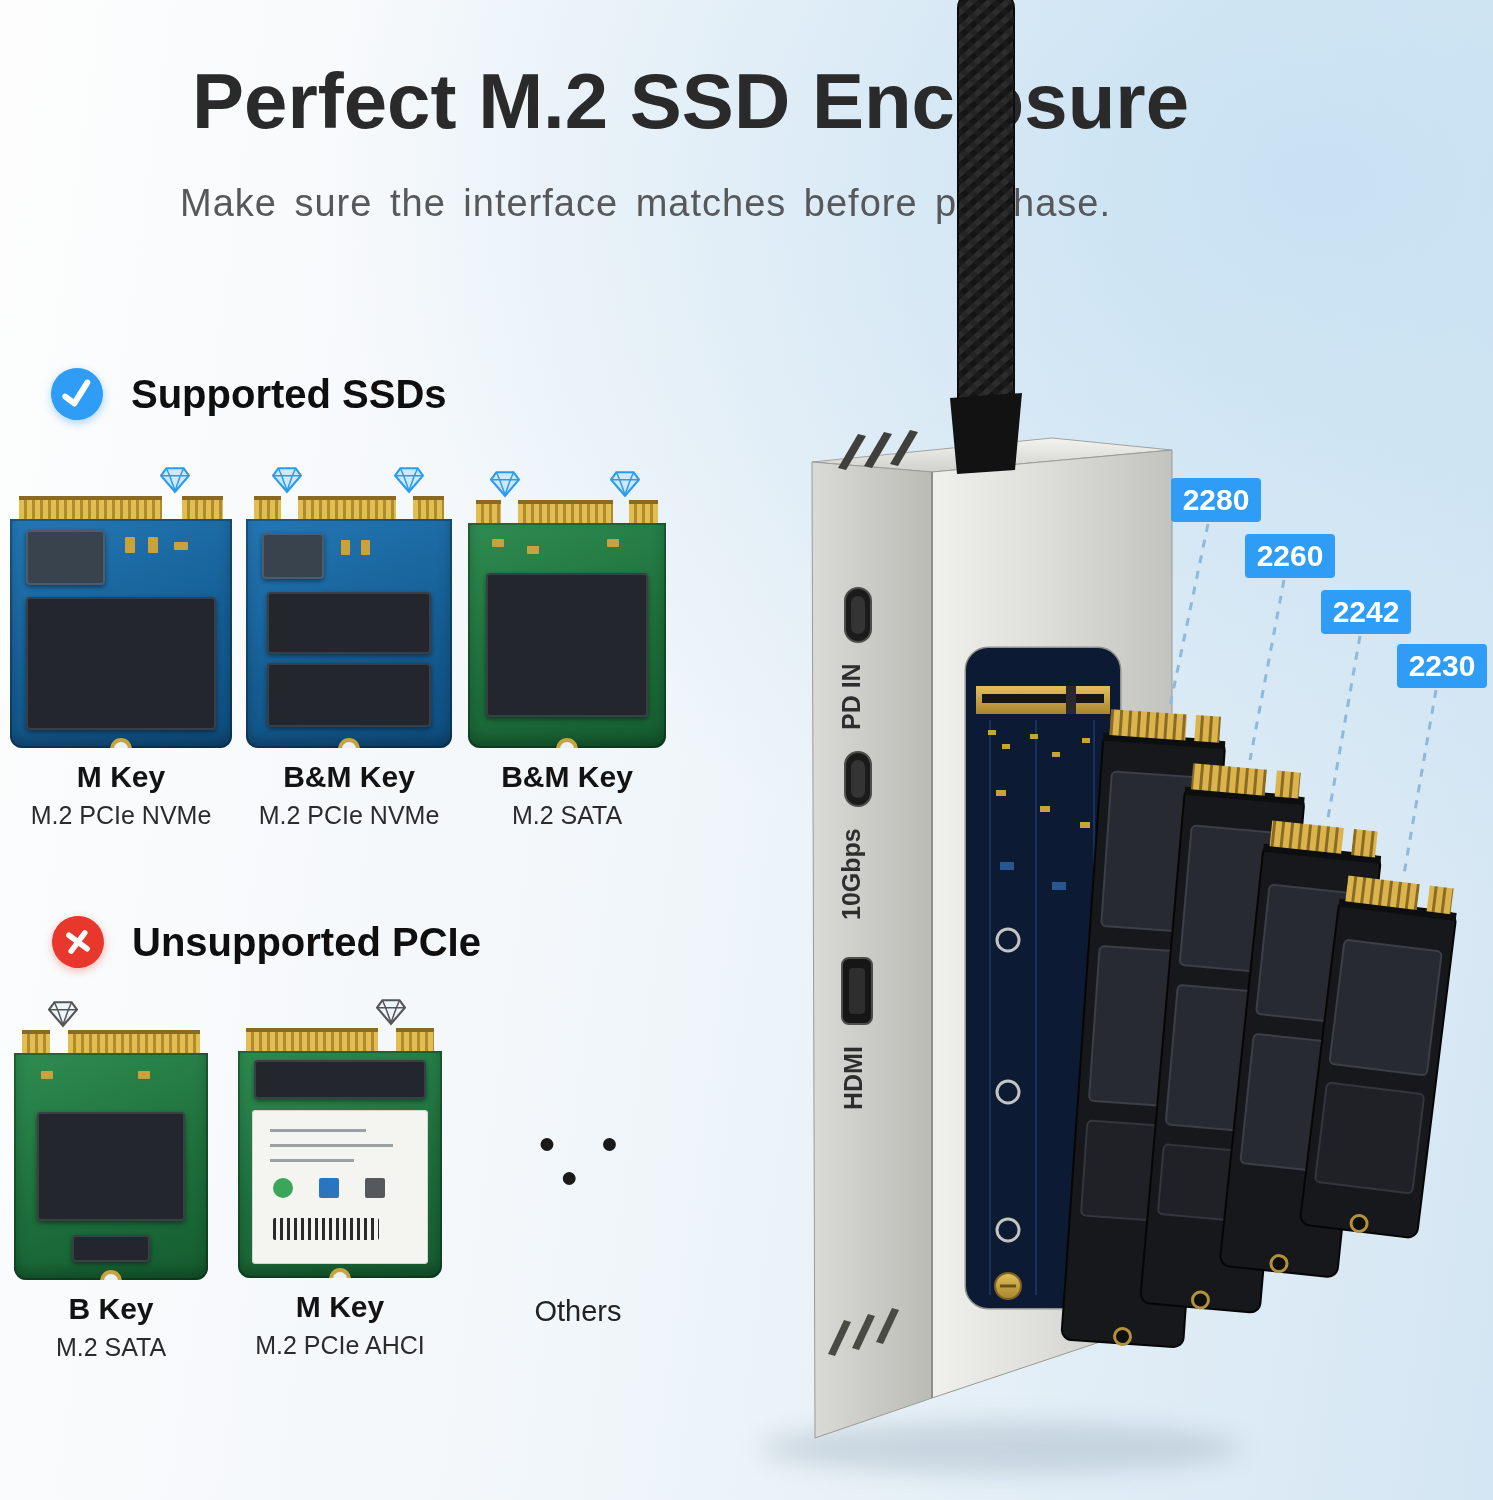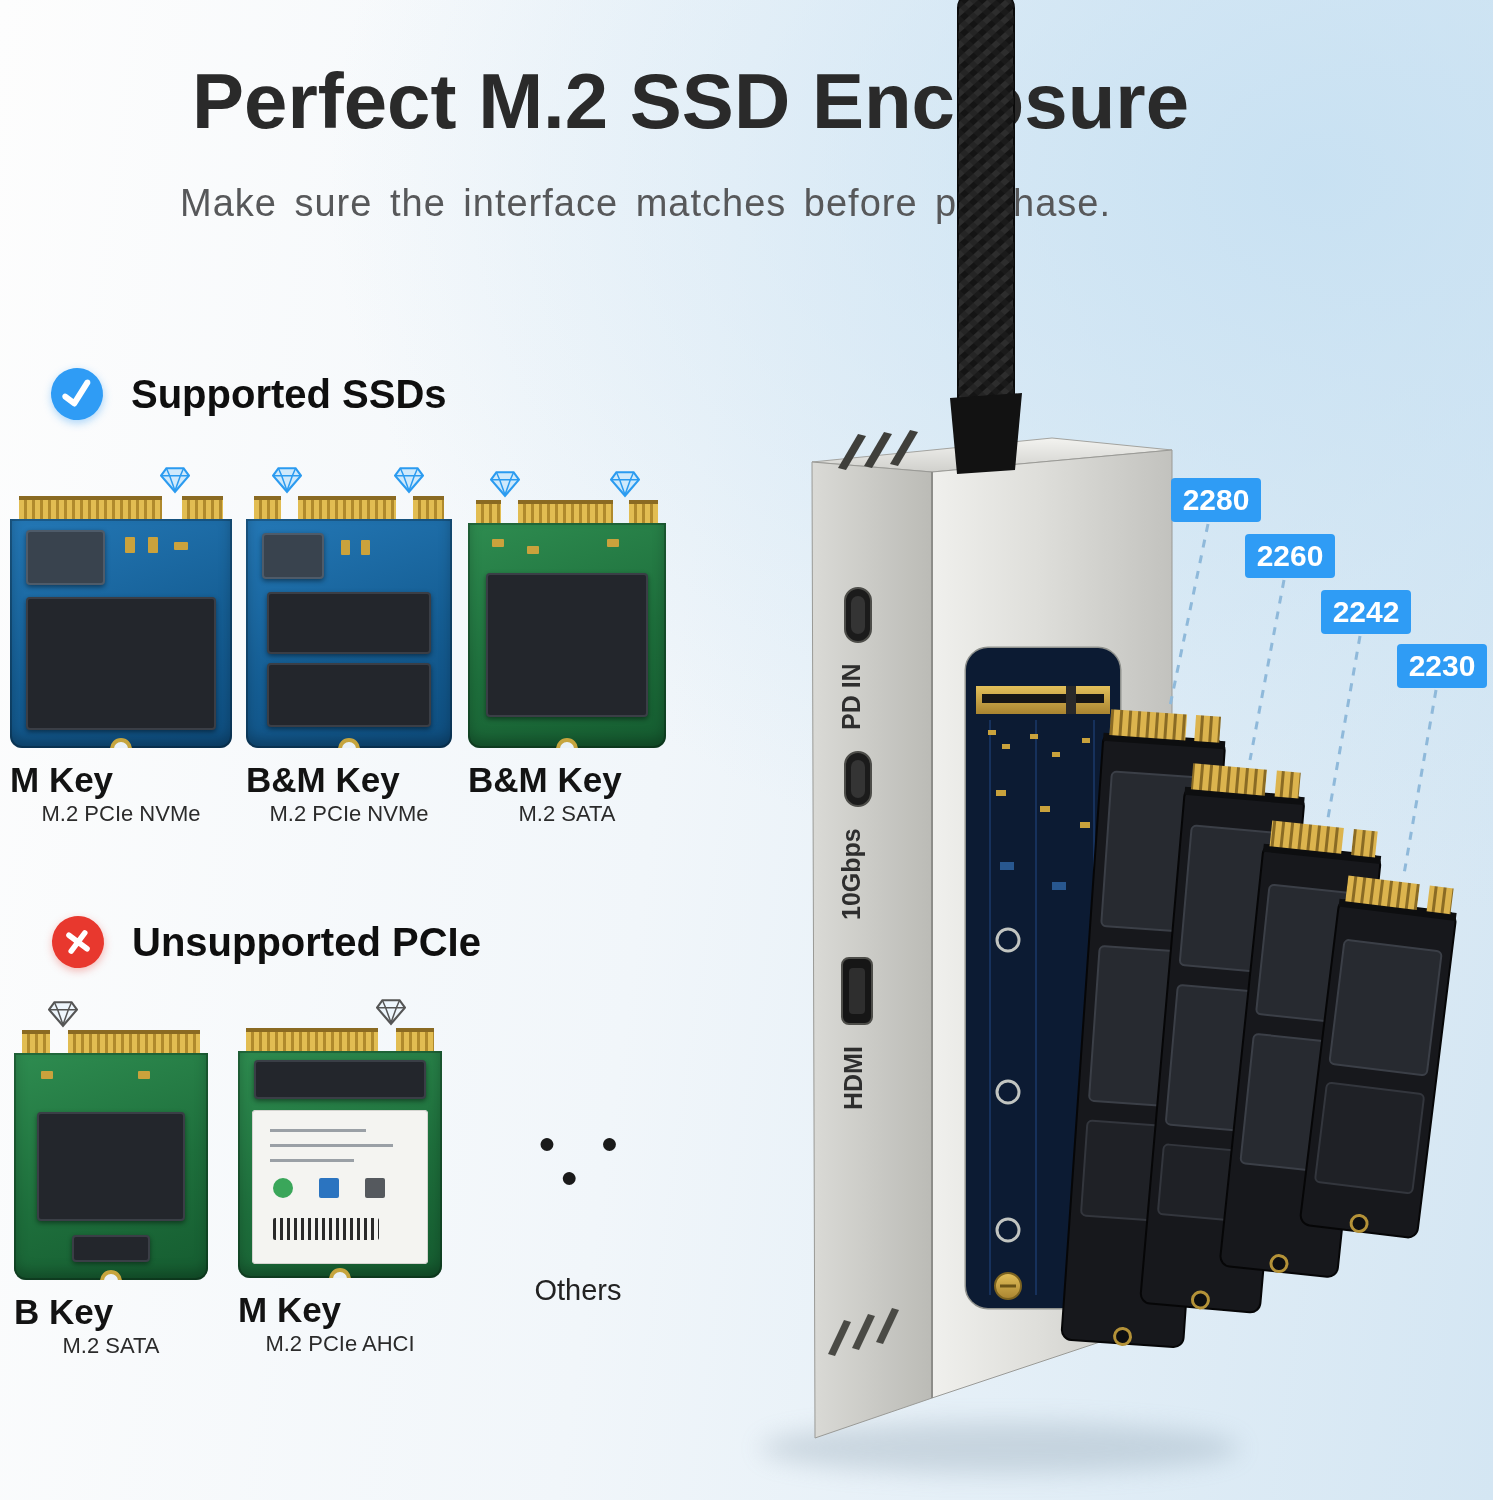--- a/index.html
+++ b/index.html
@@ -32,26 +32,26 @@
   .pcb.green{ background:linear-gradient(160deg,#2e8c50 0%,#1e6f3c 55%,#155c30 100%); }
   .chip{ position:absolute; background:#23262c; border:2px solid #3a3e46; border-radius:4px; box-shadow:0 2px 5px rgba(0,0,0,.45); }
   .chip.lite{ background:#39434e; border-color:#4e5b69; }
   .cmp{ position:absolute; background:#caa23c; border-radius:1px; }
   .hole{ position:absolute; left:50%; bottom:-12px; transform:translateX(-50%); width:22px; height:22px; border-radius:50%;
          background:#eaf2f8; border:4px solid #c6a53e; }
   .label-white{ position:absolute; background:#f4f4f1; border-radius:4px; box-shadow:inset 0 0 0 1px #d4d4d0; }
   .lbl-bar{ position:absolute; background:#9aa0a6; height:3px; }
   .lbl-mark{ position:absolute; border-radius:2px; }
 
-  .key-label{ margin-top:12px; font-size:35px; font-weight:bold; color:#131313; }
-  .if-label{ margin-top:1px; font-size:22px; color:#2b2b2b; text-align:center; }
+  .key-label{ margin-top:12px; font-size:30px; font-weight:bold; color:#131313; text-align:center; }
+  .if-label{ margin-top:7px; font-size:25px; color:#2b2b2b; text-align:center; }
 
   .others-card{ position:absolute; text-align:center; }
   .dots{ margin-top:118px; font-size:30px; letter-spacing:18px; color:#1a1a1a; text-indent:18px; }
-  .others-label{ margin-top:80px; font-size:29px; color:#222; }
+  .others-label{ margin-top:101px; font-size:29px; color:#222; }
 
   .product{ position:absolute; left:700px; top:0; }
 </style>
 </head>
 <body>
 
 <div class="canvas">
 
   <div class="title">Perfect M.2 SSD Enclosure</div>
   <div class="subtitle">Make sure the interface matches before purchase.</div>

